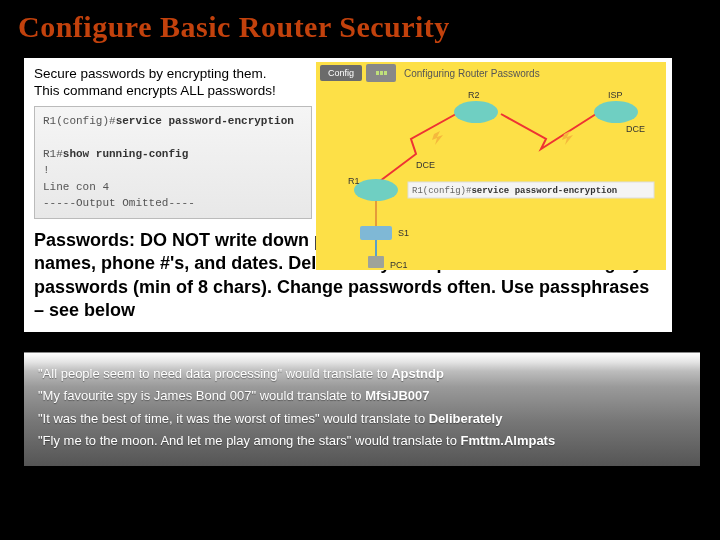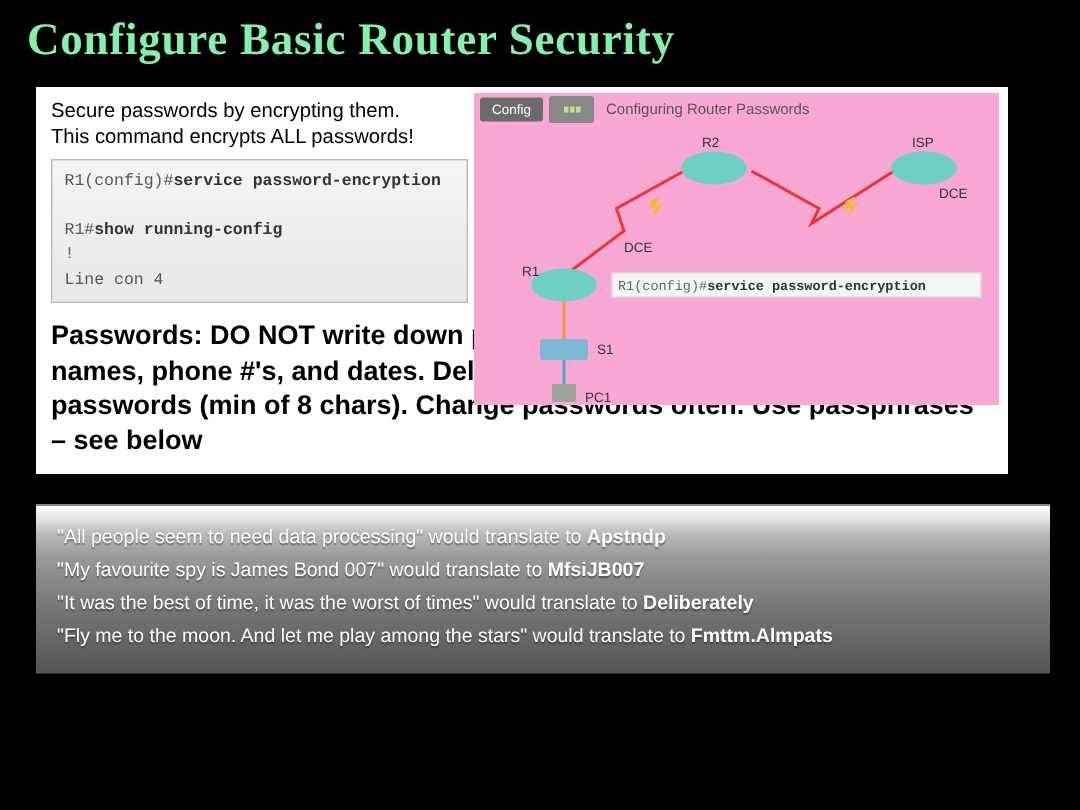--- a/index.html
+++ b/index.html
@@ -3,21 +3,21 @@
 <meta charset="utf-8">
 <style>
   * { box-sizing: border-box; margin: 0; padding: 0; }
   html, body { width: 720px; height: 540px; overflow: hidden; }
   body { background: #000; font-family: Arial, Helvetica, sans-serif; color: #000; }
   .slide { width: 720px; height: 540px; background: #000; position: relative; }
   .title {
     font-family: Georgia, 'Times New Roman', serif;
     font-weight: bold;
     font-size: 30px;
-    color: #86efac;
+    color: #c2410c;
     padding: 10px 0 14px 18px;
     letter-spacing: 0.5px;
   }
   .white-panel {
     background: #fff;
     width: 648px;
     margin: 0 0 0 24px;
     padding: 8px 10px 10px 10px;
     position: relative;
   }
@@ -43,21 +43,21 @@
     font-size: 18px;
     line-height: 1.3;
     margin-top: 10px;
     padding-right: 8px;
     font-weight: bold;
   }
   .diagram {
     position: absolute;
     top: 4px; right: 6px;
     width: 350px; height: 208px;
-    background: #f9a8d4;
+    background: #fde047;
     font-size: 9px;
   }
   .topbar { height: 22px; display:flex; align-items:center; gap:4px; padding:2px 4px;}
   .pill { background:#6b6b6b; color:#fff; font-size:9px; padding:3px 8px; border-radius:2px;}
   .video-chip { width:30px; height:18px; background:#888; border-radius:2px; display:flex; align-items:center; justify-content:center; gap:1px;}
   .video-chip div{width:3px;height:4px;background:#bfe07a;}
   .breadcrumb { font-size:10px; color:#555; margin-left:4px;}
   svg.topo { width:350px; height:184px; display:block;}
   .node-label { font-size:9px; fill:#333; font-family:Arial; }
   .red-line { stroke:#e33; stroke-width:2; fill:none; }
@@ -90,20 +90,21 @@
 
   <div class="white-panel">
     <p class="intro-text">Secure passwords by encrypting them. This command encrypts ALL passwords!</p>
 
     <div class="cli-box">
       <div class="cli-line"><span>R1(config)#</span><b>service password-encryption</b></div>
       <div class="cli-line">&nbsp;</div>
       <div class="cli-line"><span>R1#</span><b>show running-config</b></div>
       <div class="cli-line">!</div>
       <div class="cli-line">Line con 4</div>
+      <div class="cli-line">-----Output Omitted----</div>
     </div>
 
     <div class="diagram">
       <div class="topbar">
         <div class="pill">Config</div>
         <div class="video-chip">
             <div></div>
             <div></div>
             <div></div>
           </div>

